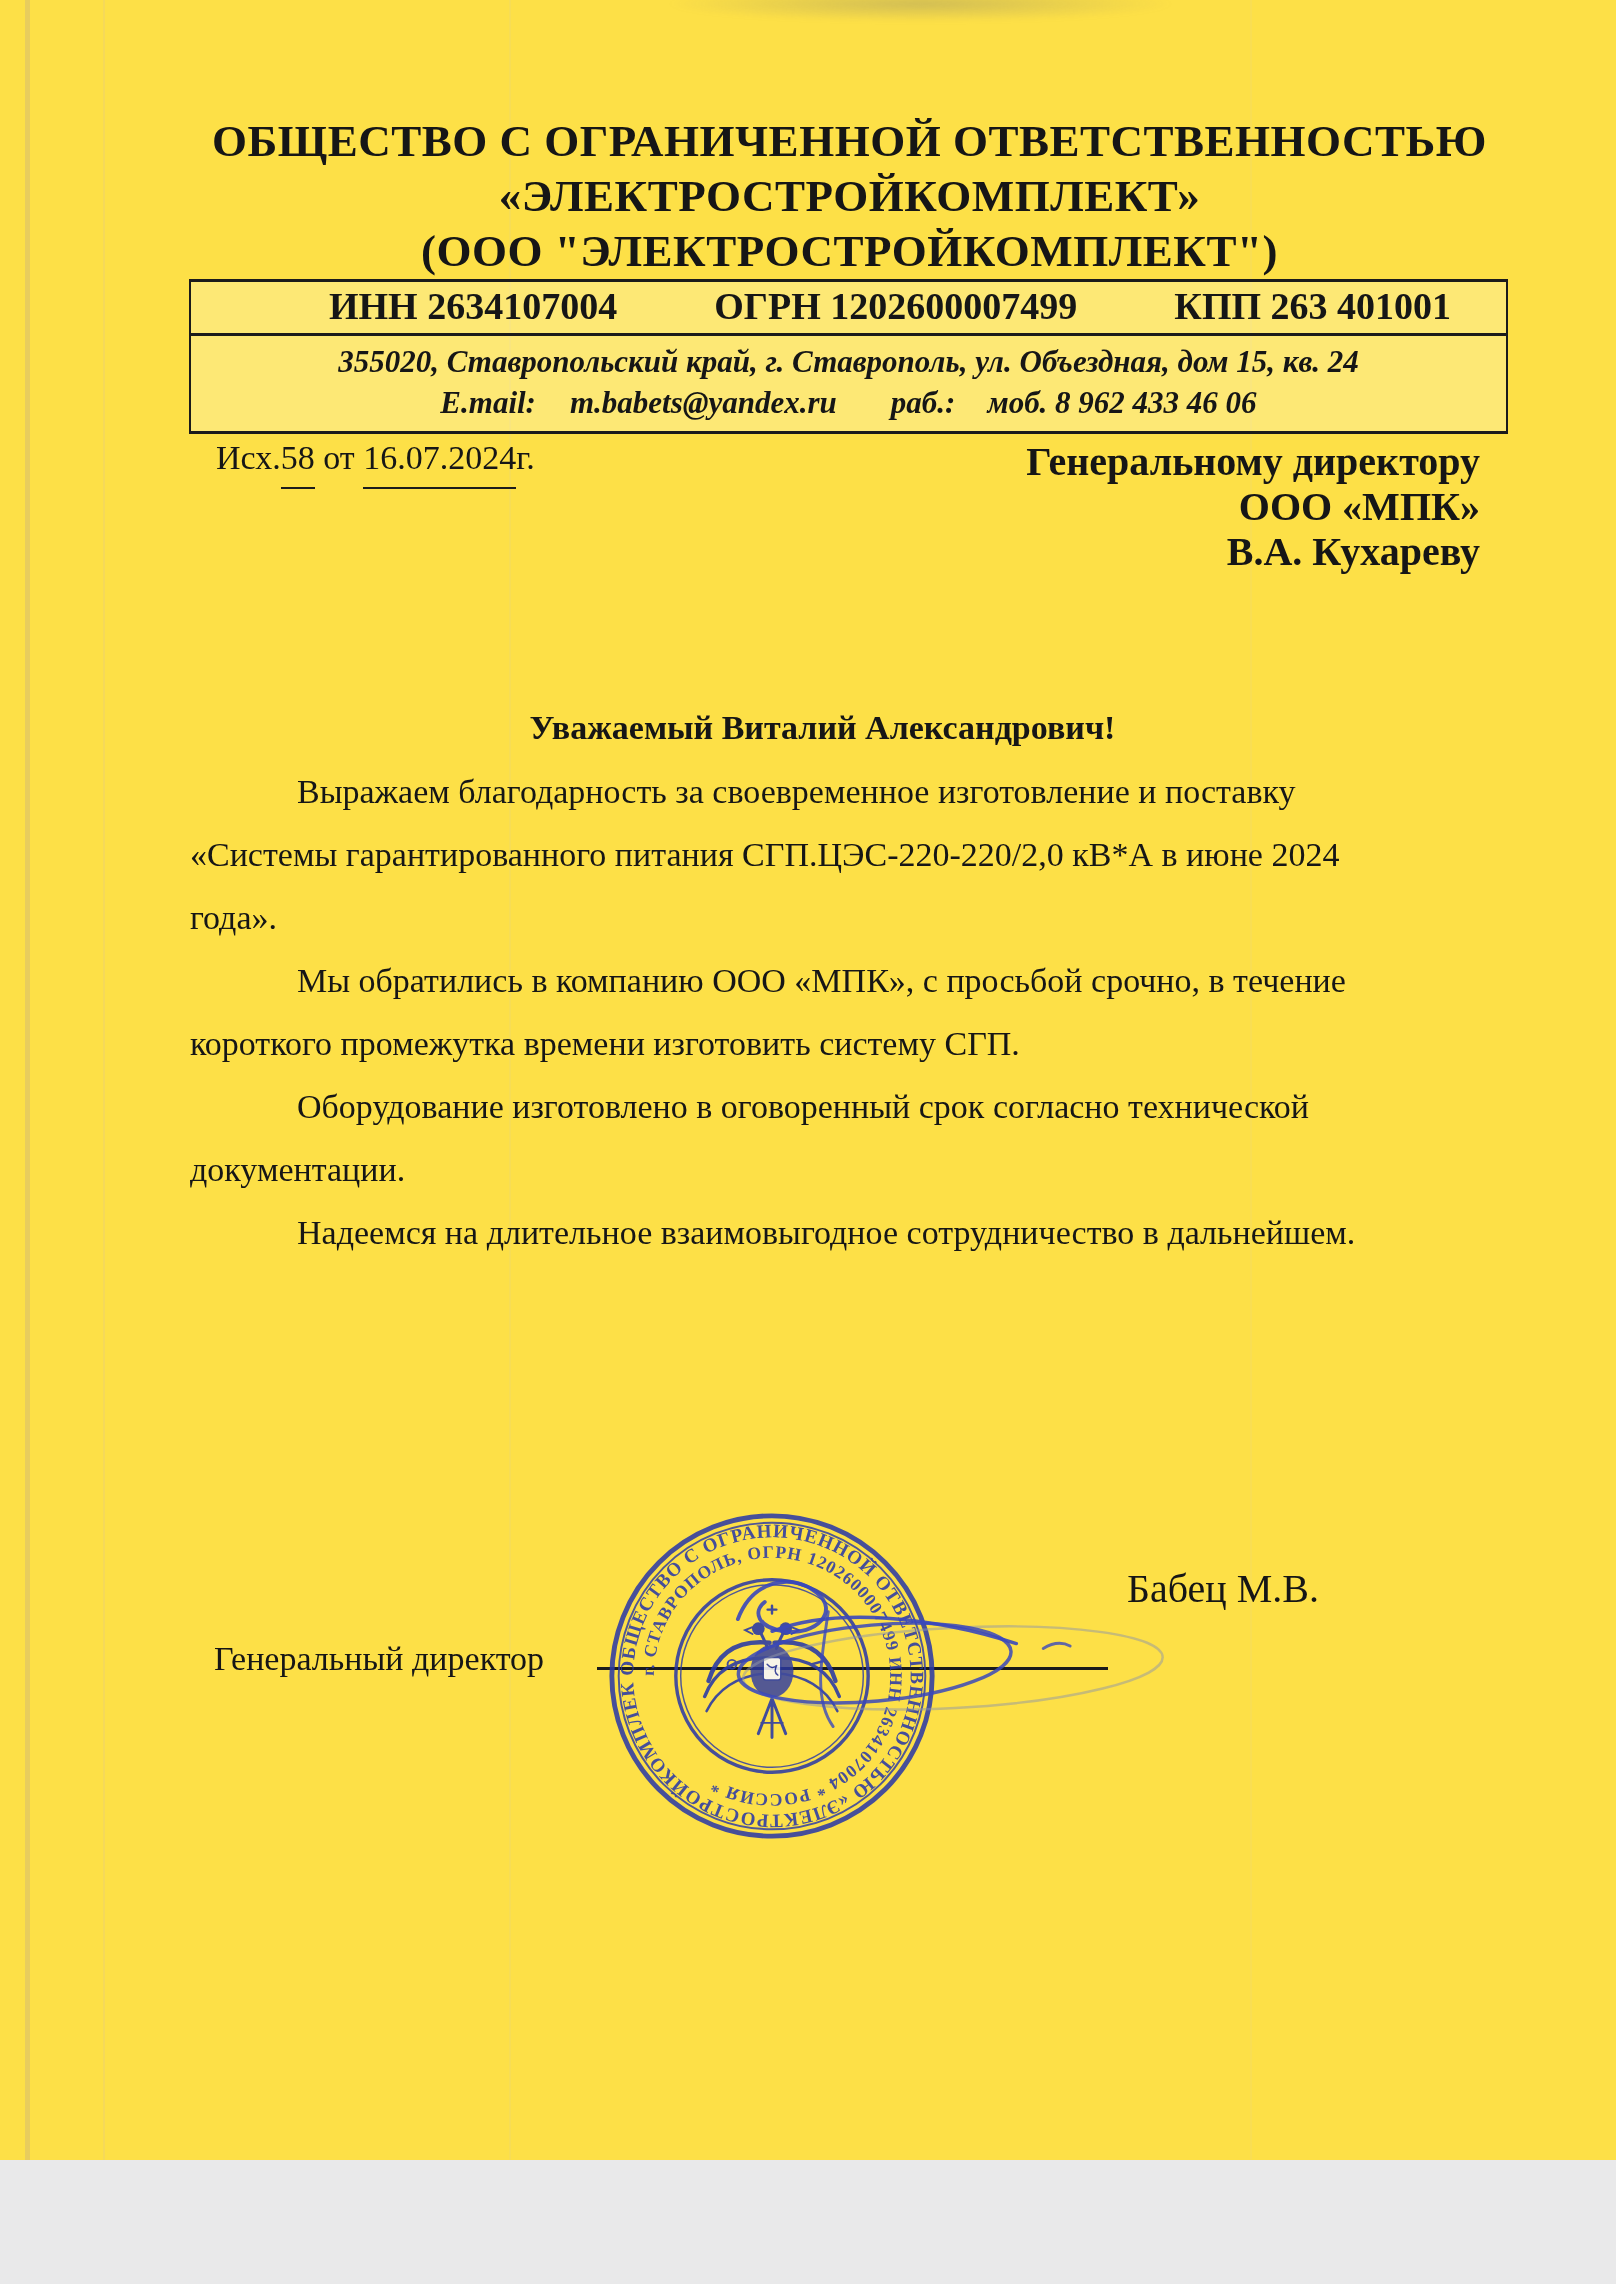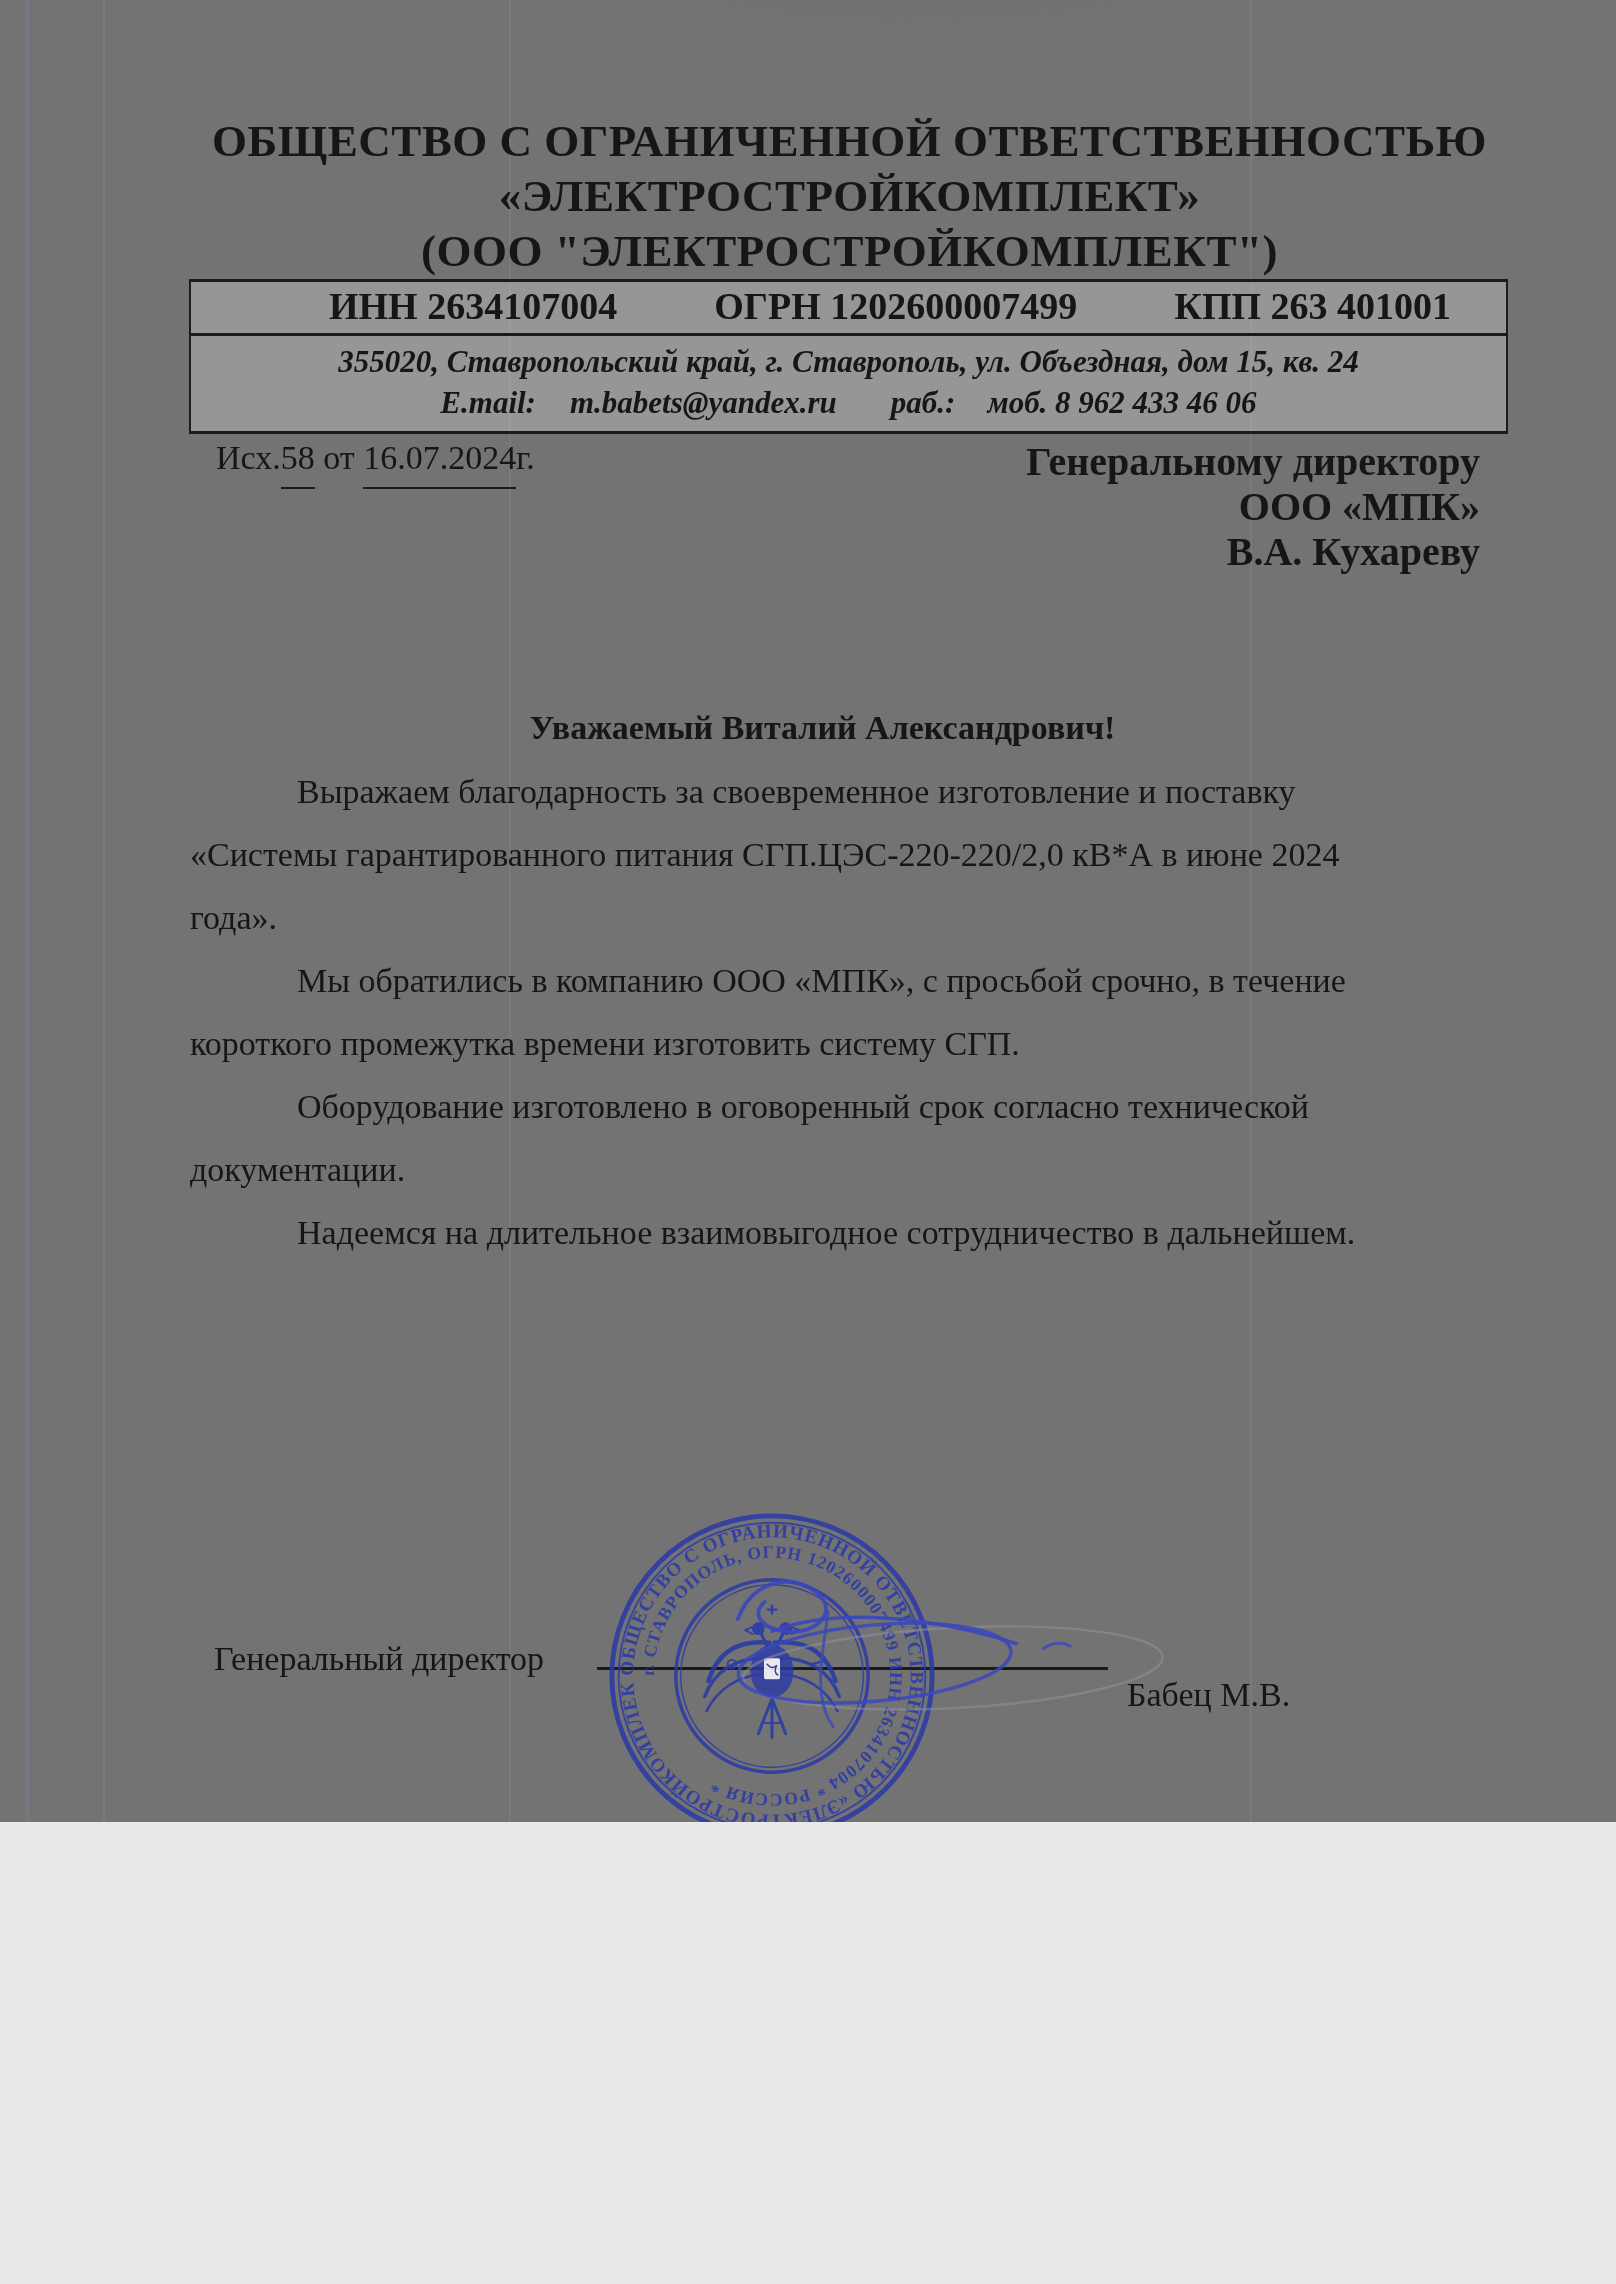--- a/index.html
+++ b/index.html
@@ -1,20 +1,20 @@
 <!DOCTYPE html>
 <html style="font-size:7.8px"><head>
 <meta charset="utf-8">
 <style>
   html,body{margin:0;padding:0;}
   body{background:#e9e9ea;}
   .sheet{
     position:relative;
-    width:1617px;height:1822px;
-    background:#737373;
+    width:1617px;height:2160px;
+    background:#fde047;
     overflow:hidden;
     font-family:"Liberation Serif","DejaVu Serif",serif;
     color:#161616;
   }
   
   .streak{position:absolute;top:0;bottom:0;pointer-events:none;}
   .streak.s1{left:25.4px;width:4.9px;background:rgba(150,130,185,0.20);}
   .streak.s2{left:103px;width:2px;background:rgba(195,170,215,0.13);}
   .streak.s3{left:509px;width:1.5px;background:rgba(200,200,220,0.10);}
   .streak.s4{left:1250px;width:1.5px;background:rgba(210,200,225,0.08);}
@@ -53,21 +53,21 @@
   .u{border-bottom:2.4px solid #1c1c1c;padding-bottom:11px;}
   .recipient{position:absolute;right:137px;top:439px;text-align:right;font-weight:700;font-size:40px;line-height:45px;}
 
   .salutation{position:absolute;left:190px;width:1265px;top:709px;text-align:center;font-weight:700;font-size:34px;}
 
   .letter-body{position:absolute;left:190px;width:1231px;top:760px;font-size:34px;line-height:63px;}
   .letter-body p{margin:0;text-indent:107px;}
 
   
   .sign-role{position:absolute;left:214px;top:1640px;font-size:34px;white-space:nowrap;}
-  .sign-name{position:absolute;left:1127px;top:1676px;font-size:34px;white-space:nowrap;}
+  .sign-name{position:absolute;left:1127px;top:1565px;font-size:40px;white-space:nowrap;}
   .sign-line{position:absolute;left:597px;top:1667px;width:511px;height:2.9px;background:#1b1b1b;z-index:1;}
 
   .stamp{position:absolute;left:606px;top:1510px;width:332px;height:332px;z-index:2;opacity:0.94;}
   .stamp text{font-family:"Liberation Serif","DejaVu Serif",serif;}
   .autograph{position:absolute;left:562px;top:1553px;width:684px;height:225px;z-index:3;}
 </style>
 </head>
 <body>
 
 <div class="sheet">

